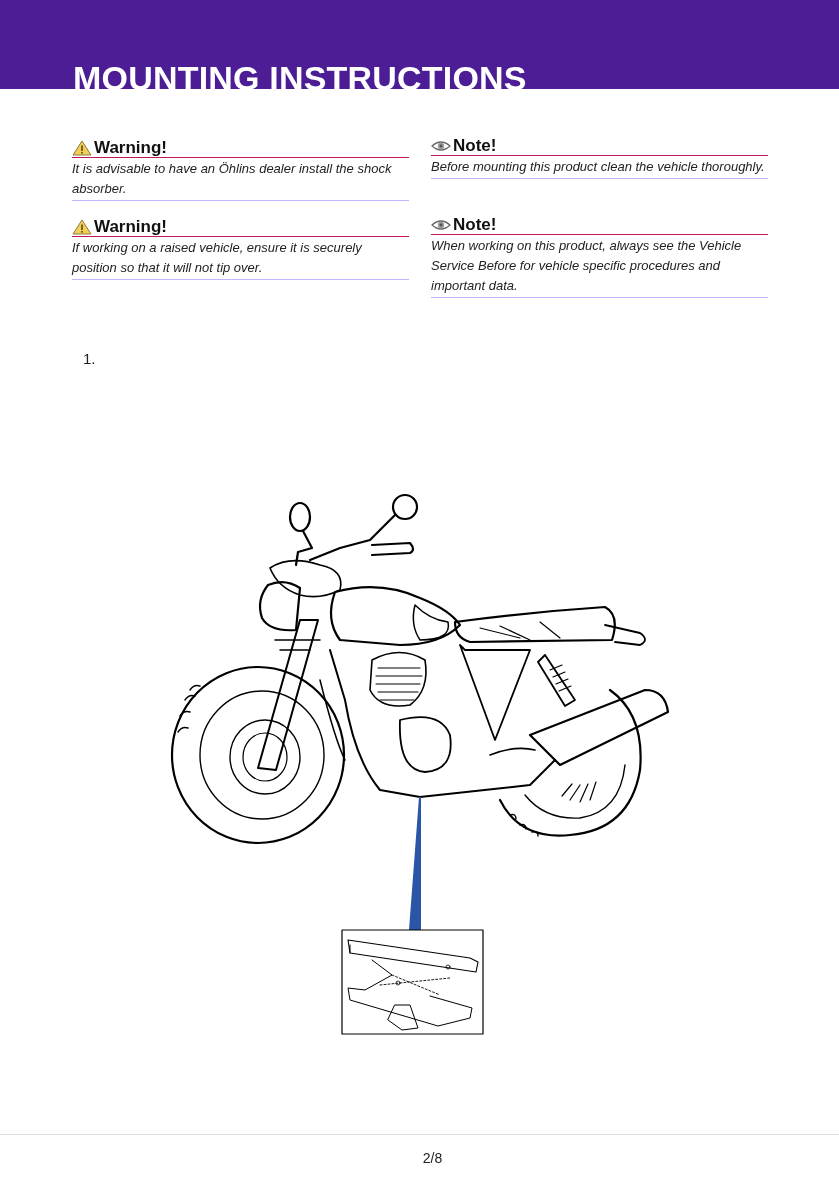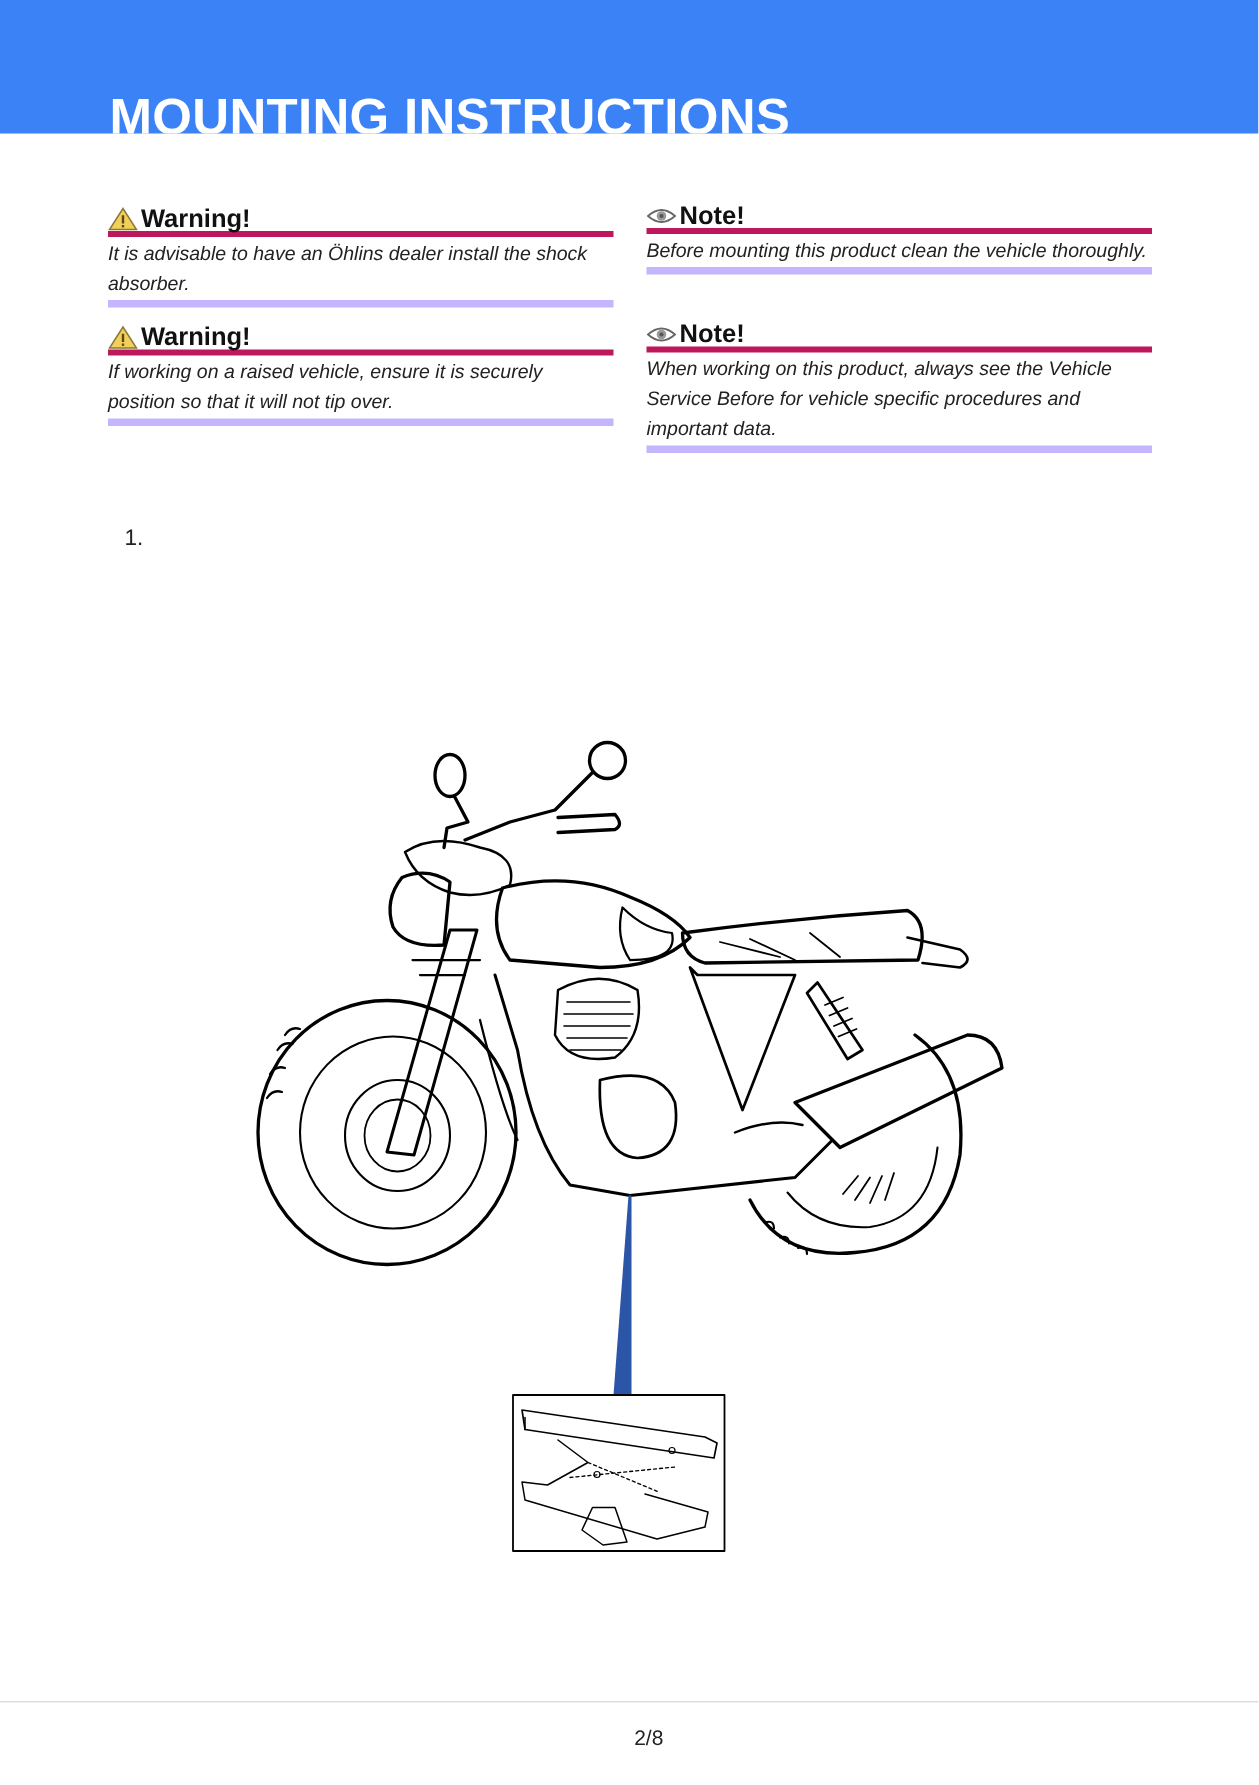--- a/index.html
+++ b/index.html
@@ -1,22 +1,22 @@
 <!DOCTYPE html>
 <html><head>
 <meta charset="utf-8">
 <style>
   * { margin:0; padding:0; box-sizing:border-box; }
   body { width:839px; height:1190px; background:#fff; position:relative; overflow:hidden; font-family:"Liberation Sans", sans-serif; color:#111; }
-  .header { position:absolute; left:0; top:0; width:839px; height:89px; background:#3b82f6; overflow:hidden; }
+  .header { position:absolute; left:0; top:0; width:839px; height:89px; background:#4c1d95; overflow:hidden; }
   .header-title { position:absolute; left:73px; top:58px; font-size:34px; font-weight:bold; color:#fff; letter-spacing:0.2px; line-height:40px; white-space:nowrap; }
   .block { position:absolute; width:337px; }
-  .block-head { display:flex; align-items:center; height:20px; border-bottom:4px solid #be185d; font-weight:bold; font-size:17px; line-height:20px; }
+  .block-head { display:flex; align-items:center; height:20px; border-bottom:1px solid #be185d; font-weight:bold; font-size:17px; line-height:20px; }
   .block-head .icon { width:20px; height:16px; margin-right:2px; display:inline-block; }
-  .block-body { font-style:italic; font-size:13px; line-height:20px; padding-top:1px; padding-bottom:1px; border-bottom:5px solid #c4b5fd; color:#222; }
+  .block-body { font-style:italic; font-size:13px; line-height:20px; padding-top:1px; padding-bottom:1px; border-bottom:1px solid #c4b5fd; color:#222; }
   .step { position:absolute; left:83px; top:348px; width:330px; font-size:15px; line-height:22px; color:#222; }
   .figure { position:absolute; left:160px; top:480px; width:520px; height:560px; }
   .footer-line { position:absolute; left:0; top:1134px; width:839px; height:1px; background:#ddd; }
   .page-num { position:absolute; left:13px; top:1150px; width:839px; text-align:center; font-size:14px; color:#222; }
 </style>
 </head>
 <body>
 
 <div class="header">
   <div class="header-title">MOUNTING INSTRUCTIONS</div>

